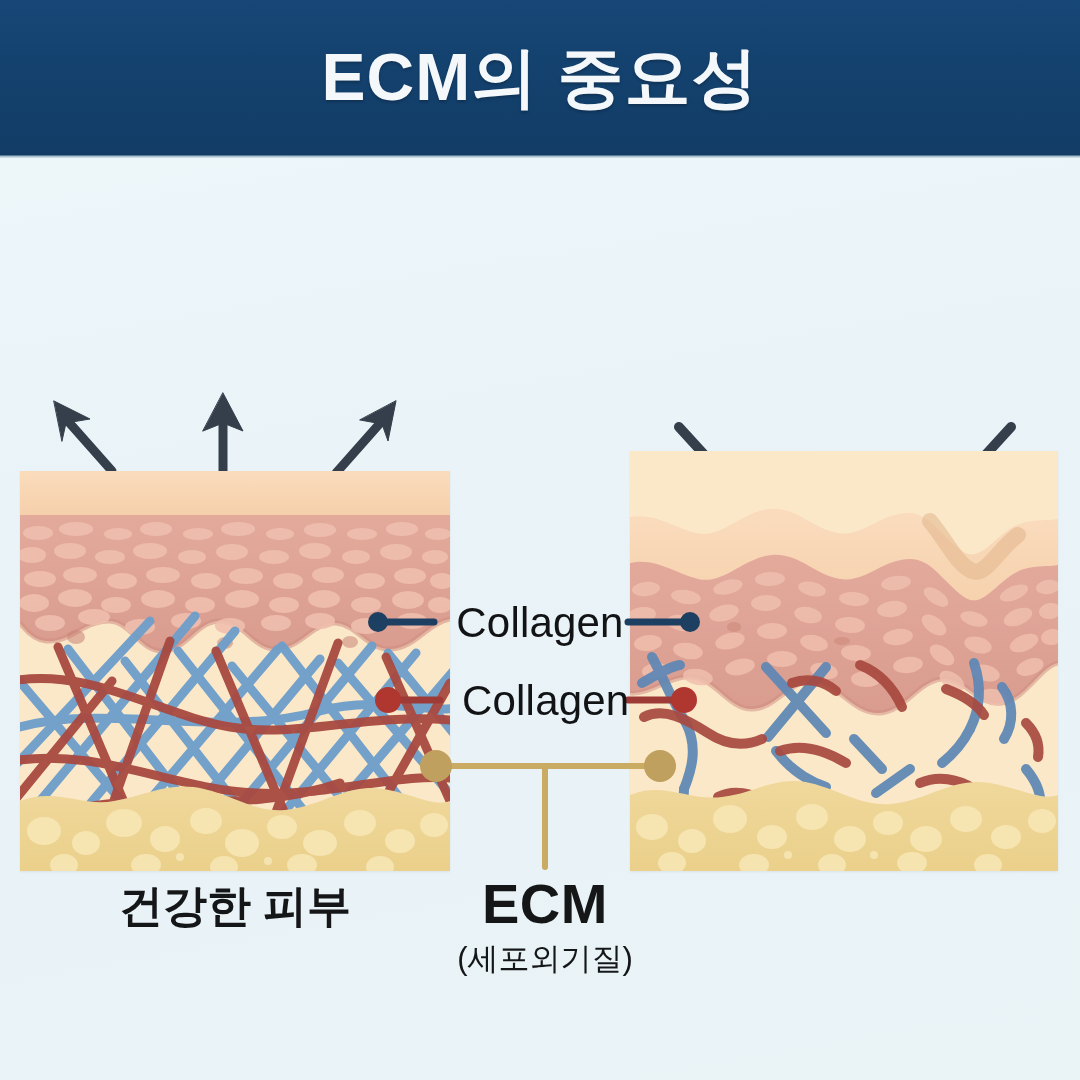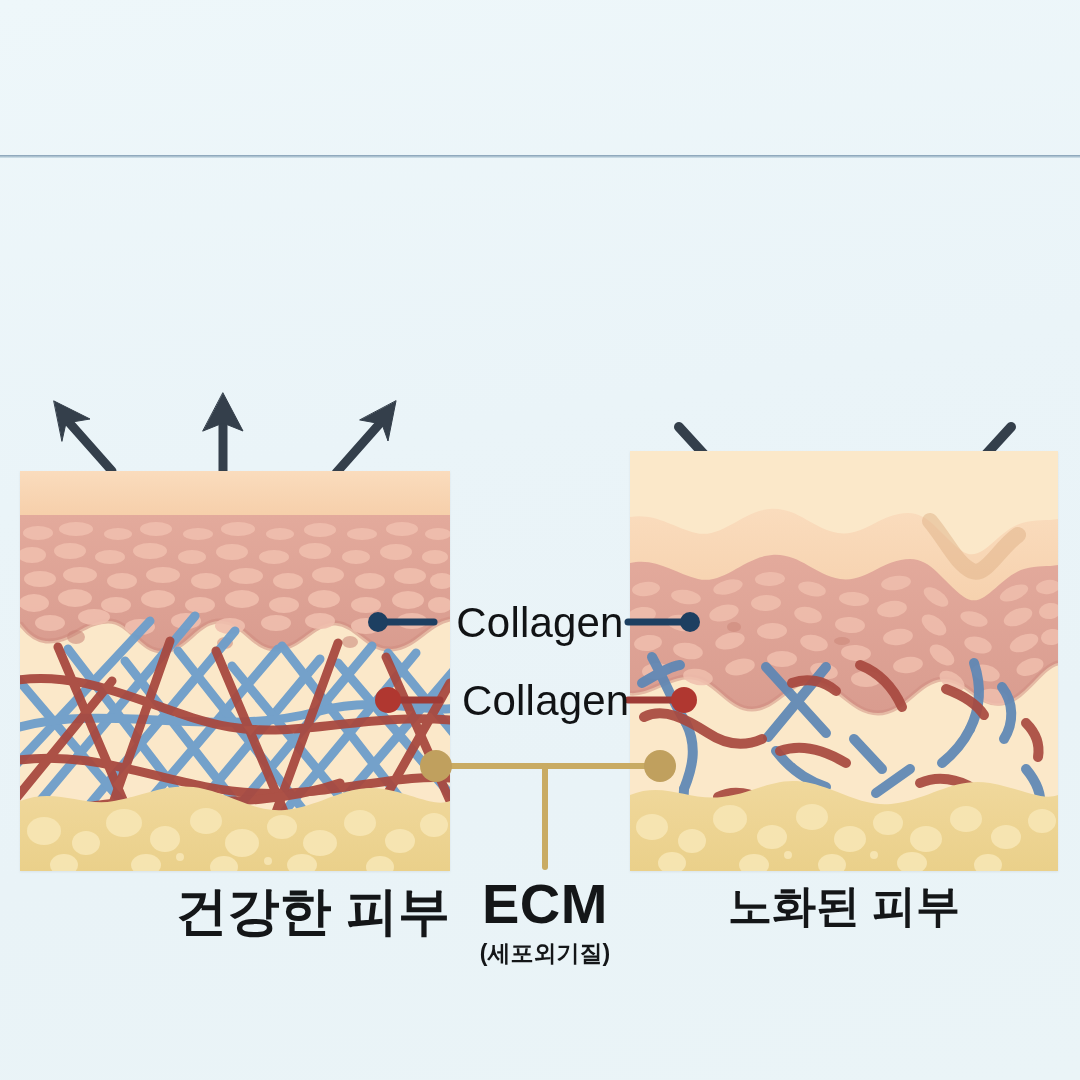--- a/index.html
+++ b/index.html
@@ -68,36 +68,39 @@
     letter-spacing:.2px;
   }
   #label-collagen { left:455px; top:400px; width:170px; }
   #label-elastin  { left:462px; top:478px; width:156px; }
 
   
   .caption {
     position:absolute; text-align:center; color:#141618;
     font-weight:bold; white-space:nowrap;
   }
-  #caption-healthy { left:20px;  top:678px; width:430px; font-size:52px;text-align:right; }
+  #caption-healthy { left:20px;  top:678px; width:430px; font-size:44px; }
   #caption-aged    { left:630px; top:678px; width:428px; font-size:44px; }
 
   #caption-ecm { position:absolute; left:420px; top:672px; width:250px; text-align:center; }
   #caption-ecm .ecm-main {
     display:block; color:#141618; font-size:56px; font-weight:bold; letter-spacing:.5px;
   }
   #caption-ecm .ecm-sub {
-    display:block; color:#141618; font-size:23px; font-weight:bold; margin-top:2px;
+    display:block; color:#141618; font-size:31px; font-weight:normal; margin-top:2px;
   }
 </style>
 </head>
 <body>
 
 <div id="root">
 
+  <div class="header">
+    <div class="header-title">ECM의 중요성</div>
+  </div>
   <div class="header-edge"></div>
 
   <div class="stage">
 
     <div class="arrows" id="arrows-up">
       <svg viewBox="0 0 380 90" xmlns="http://www.w3.org/2000/svg">
         <g fill="#343f4b" stroke="#343f4b" stroke-linecap="round" stroke-linejoin="round">
 
           <g>
             <line x1="72" y1="82" x2="26" y2="30" stroke-width="9"></line>
@@ -484,21 +487,20 @@
           <circle cx="660" cy="567" r="16" fill="#c0a05e"></circle>
         </g>
       </svg>
     </div>
 
     <div class="legend-label" id="label-collagen">Collagen</div>
     <div class="legend-label" id="label-elastin">Collagen</div>
 
     <div class="caption" id="caption-healthy">건강한 피부</div>
 
-    <div class="caption" id="caption-aged">노화된 피부</div>
 
     <div id="caption-ecm">
       <span class="ecm-main">ECM</span>
       <span class="ecm-sub">(세포외기질)</span>
     </div>
 
   </div>
 </div>
 
 </body></html>

